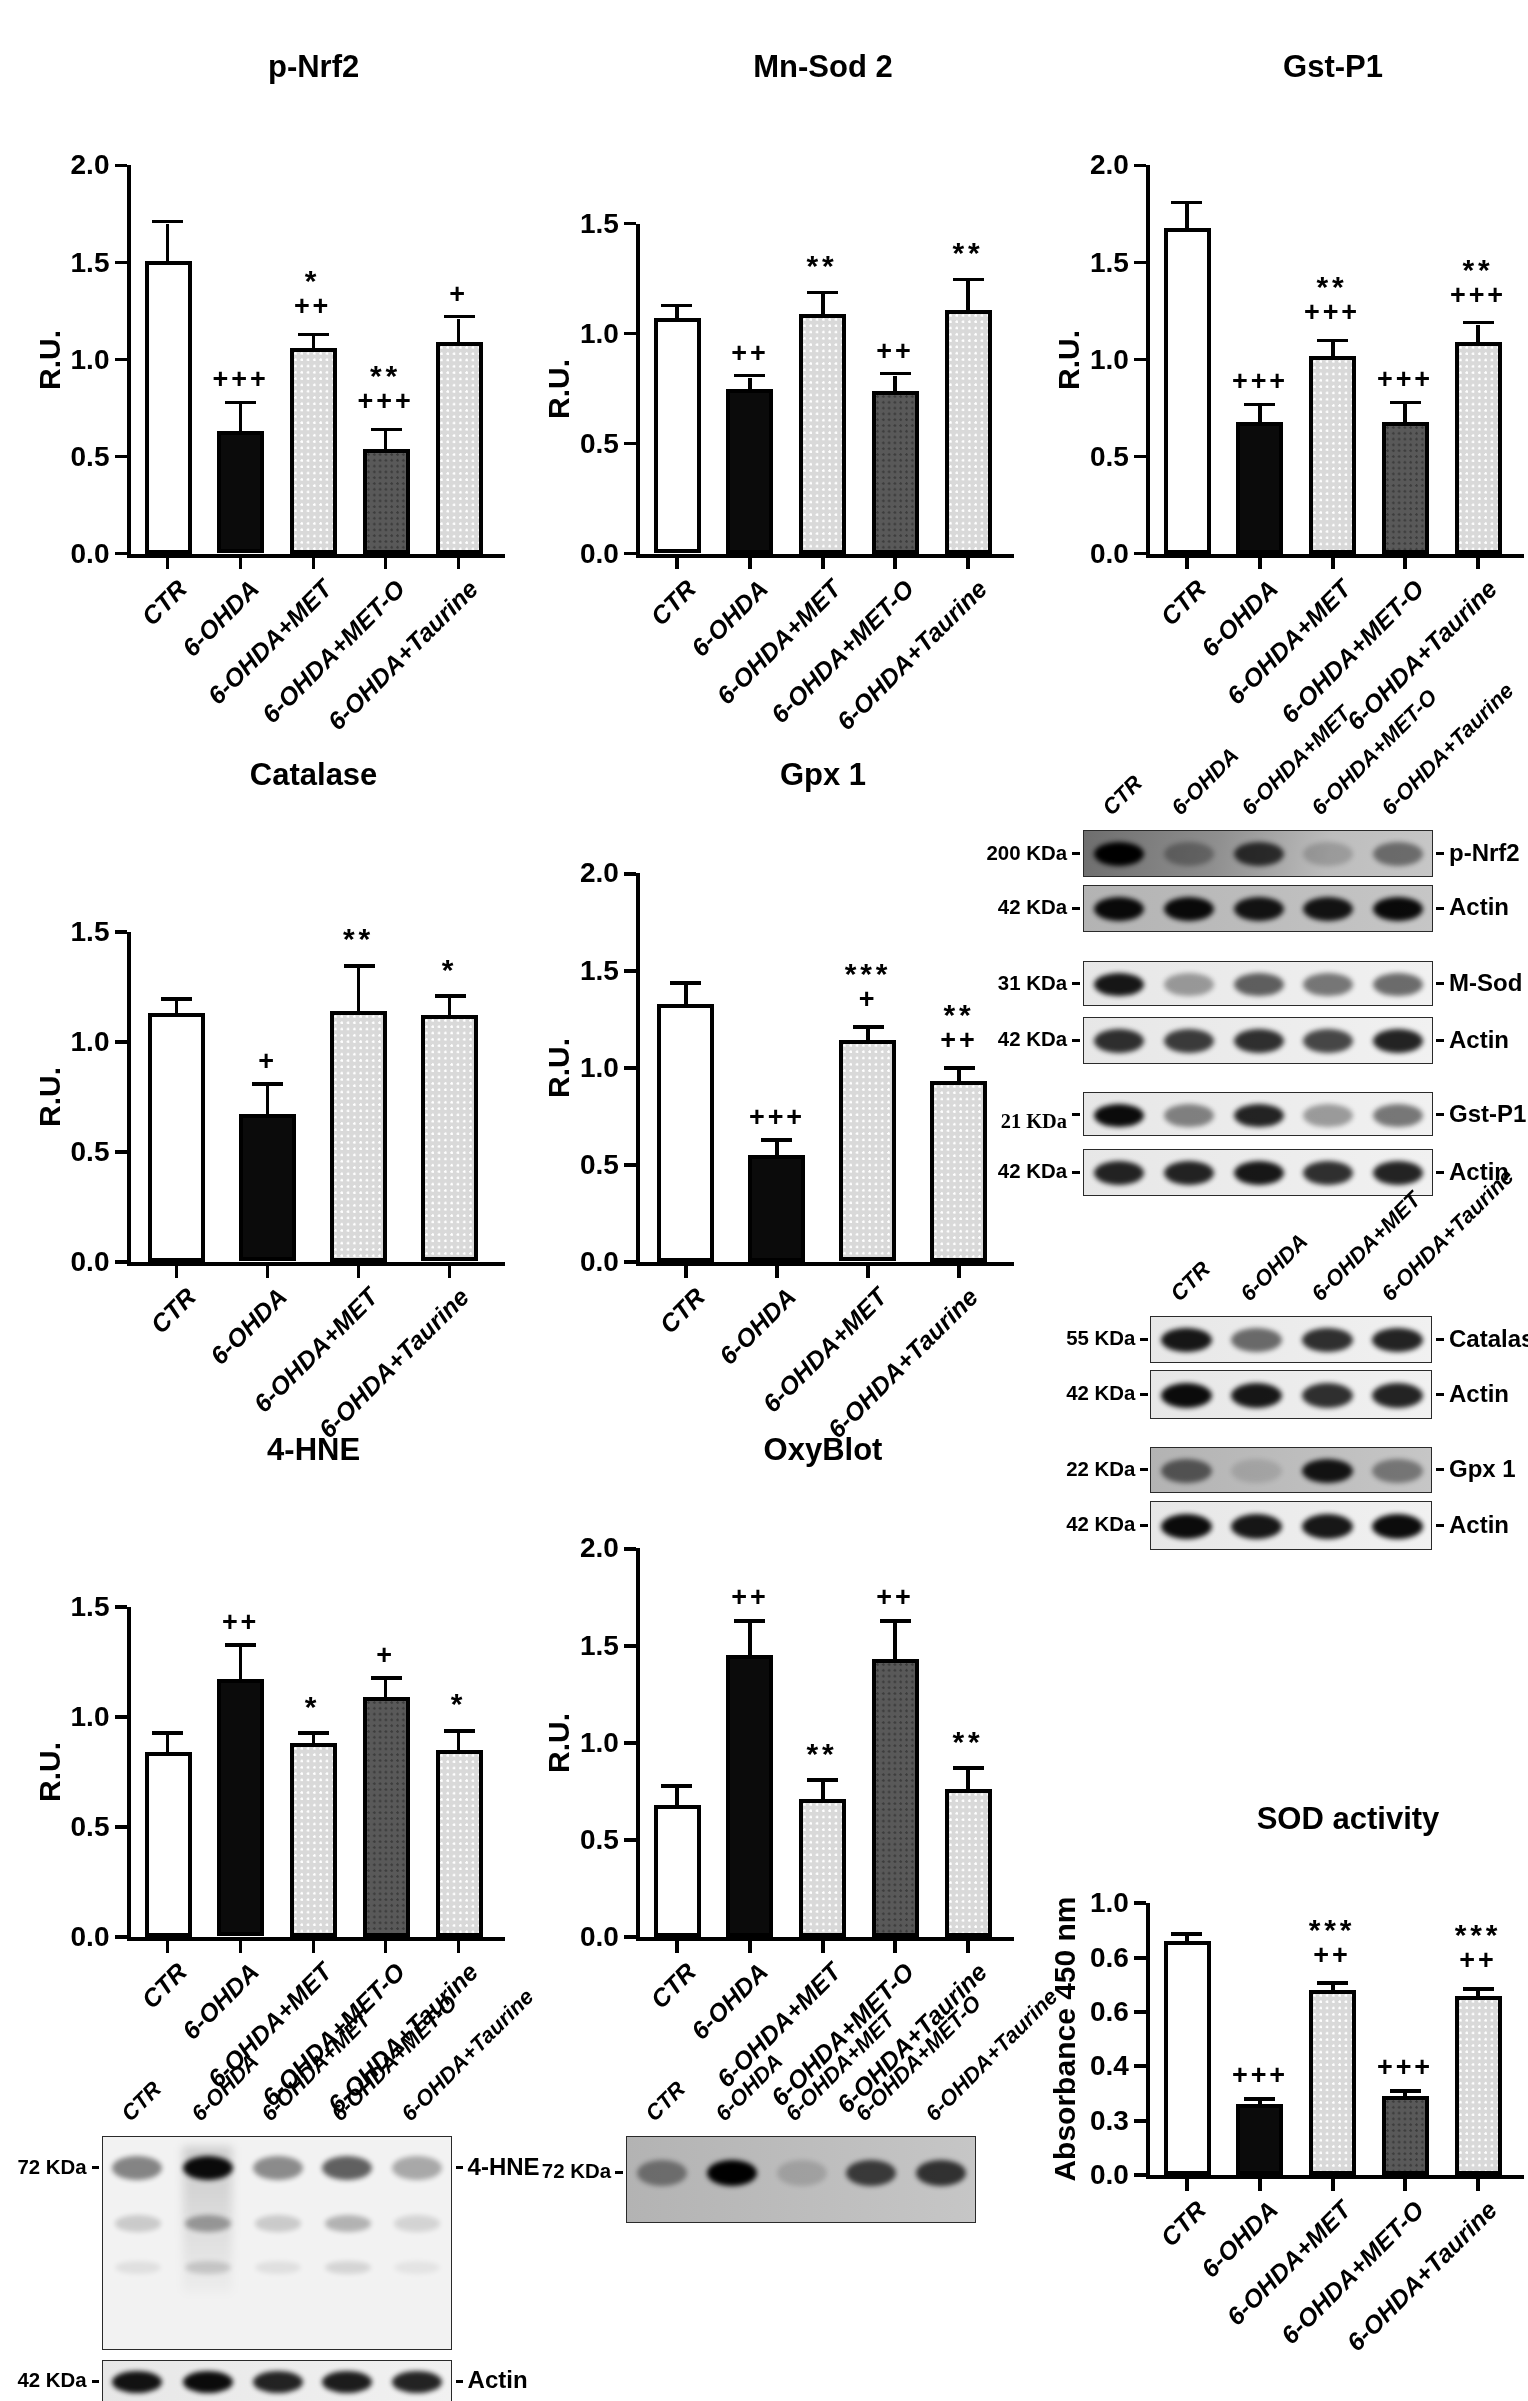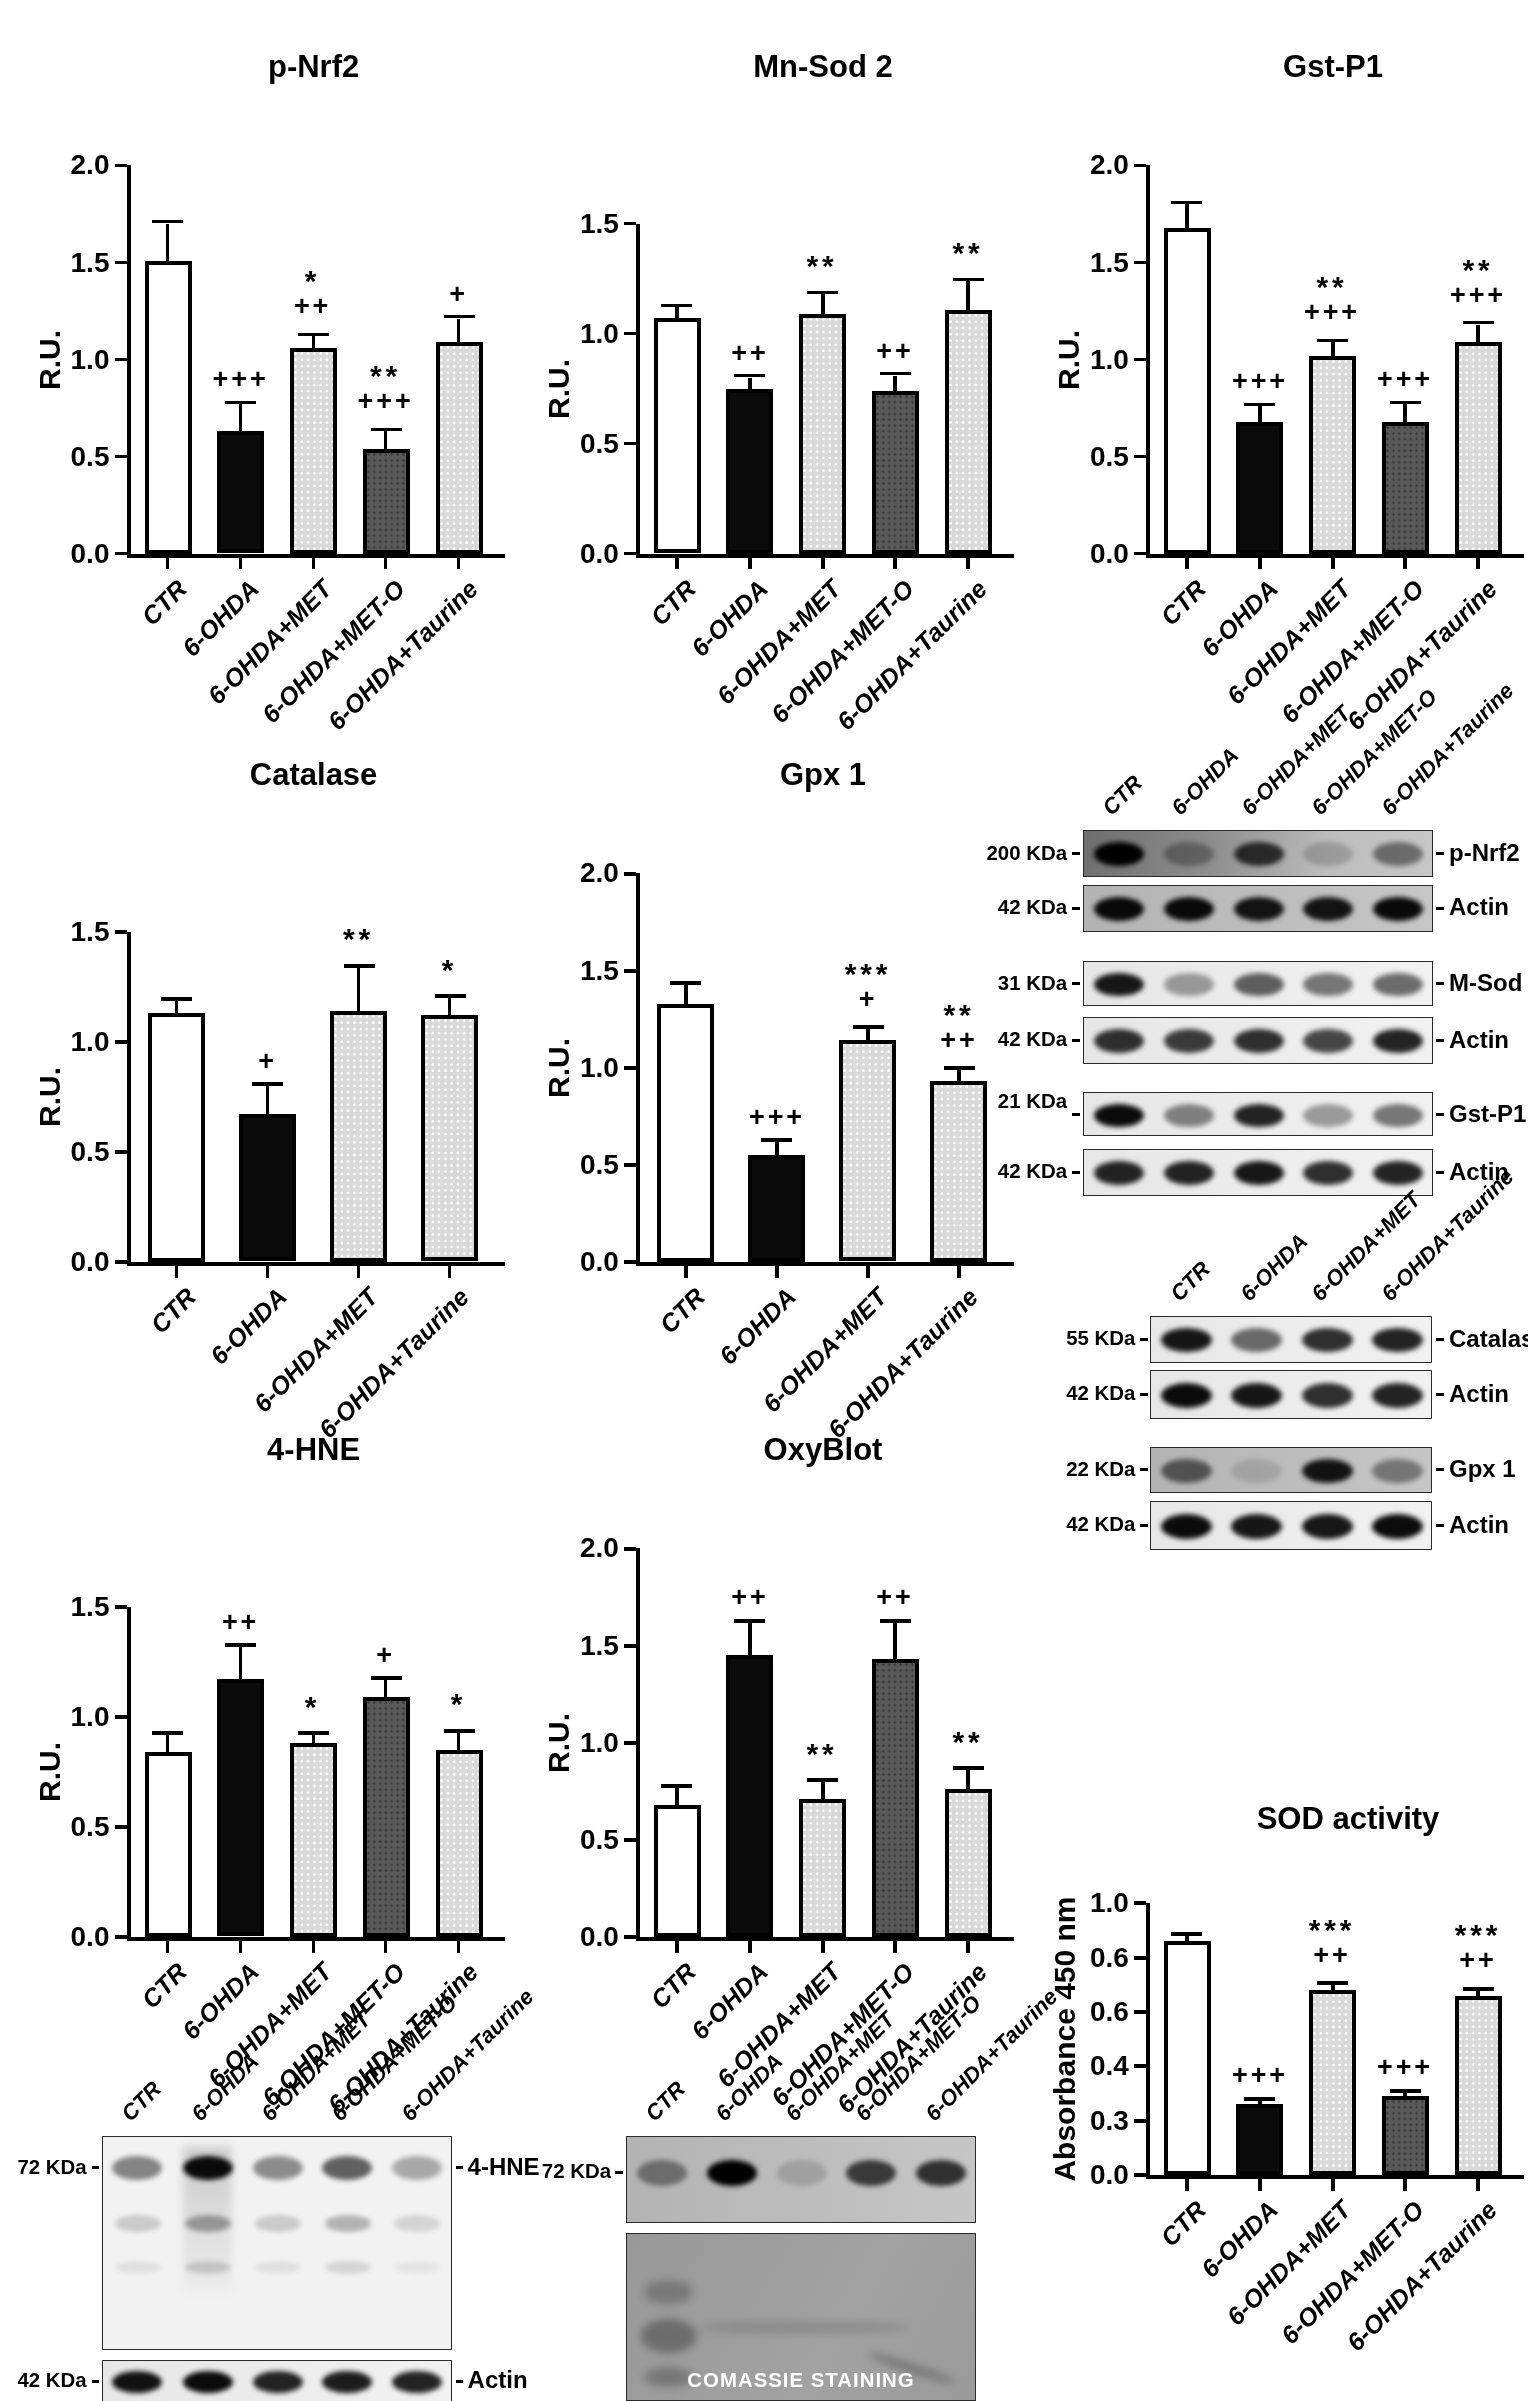--- a/index.html
+++ b/index.html
@@ -526,21 +526,21 @@
       <div class="protein-tick" style="left: 436px; top: 330px; width: 7.8px; height: 2.9px;"></div>
       <div class="protein-label" style="left: 449px; top: 317px;">Actin</div>
       <div class="blot-panel shade-light" style="left: 83px; top: 383px; width: 350px; height: 44px;">
         <div class="band" style="left: 9.8px; top: 10.5px; width: 50px; height: 23px; opacity: 0.95;"></div>
         <div class="band" style="left: 80px; top: 10.5px; width: 50px; height: 23px; opacity: 0.45;"></div>
         <div class="band" style="left: 150px; top: 10.5px; width: 50px; height: 23px; opacity: 0.85;"></div>
         <div class="band" style="left: 219px; top: 10.5px; width: 50px; height: 23px; opacity: 0.35;"></div>
         <div class="band" style="left: 289px; top: 10.5px; width: 50px; height: 23px; opacity: 0.5;"></div>
       </div>
       <div class="kda-tick" style="left: 72px; top: 404px; width: 7.8px; height: 2.9px;"></div>
-      <div class="kda-label" style="left: -83px; width: 150px; top: 380px;">21 KDa</div>
+      <div class="kda-label" style="left: -83px; width: 150px; top: 400px; font-family: Liberation Serif, serif;">21 KDa</div>
       <div class="protein-tick" style="left: 436px; top: 404px; width: 7.8px; height: 2.9px;"></div>
       <div class="protein-label" style="left: 449px; top: 391px;">Gst-P1</div>
       <div class="blot-panel shade-light" style="left: 83px; top: 440px; width: 350px; height: 47px;">
         <div class="band" style="left: 9.8px; top: 11.2px; width: 50px; height: 24px; opacity: 0.85;"></div>
         <div class="band" style="left: 80px; top: 11.2px; width: 50px; height: 24px; opacity: 0.85;"></div>
         <div class="band" style="left: 150px; top: 11.2px; width: 50px; height: 24px; opacity: 0.9;"></div>
         <div class="band" style="left: 219px; top: 11.2px; width: 50px; height: 24px; opacity: 0.8;"></div>
         <div class="band" style="left: 289px; top: 11.2px; width: 50px; height: 24px; opacity: 0.85;"></div>
       </div>
       <div class="kda-tick" style="left: 72px; top: 462px; width: 7.8px; height: 2.9px;"></div>
@@ -642,23 +642,15 @@
       <div class="lane-label" style="left: 409px; top: 63px; height: 24px;">6-OHDA+Taurine</div>
       <div class="blot-panel shade-medium" style="left: 97px; top: 97px; width: 350px; height: 87px;">
         <div class="band" style="left: 9.8px; top: 23px; width: 50px; height: 26px; opacity: 0.4;"></div>
         <div class="band" style="left: 80px; top: 23px; width: 50px; height: 26px; opacity: 1;"></div>
         <div class="band" style="left: 150px; top: 23px; width: 50px; height: 26px; opacity: 0.15;"></div>
         <div class="band" style="left: 219px; top: 23px; width: 50px; height: 26px; opacity: 0.7;"></div>
         <div class="band" style="left: 289px; top: 23px; width: 50px; height: 26px; opacity: 0.75;"></div>
       </div>
       <div class="kda-tick" style="left: 86px; top: 132px; width: 7.8px; height: 2.9px;"></div>
       <div class="kda-label" style="left: -68px; width: 150px; top: 120px;">72 KDa</div>
-      <div class="comassie-panel" style="left: 97px; top: 194px; width: 350px; height: 168px;">
-        <div class="smudge" style="left: 16.5px; top: 46px; width: 49px; height: 24px; opacity: 0.22;"></div>
-        <div class="smudge" style="left: 13.6px; top: 85px; width: 56px; height: 34px; opacity: 0.3;"></div>
-        <div class="smudge" style="left: 16.5px; top: 133px; width: 49px; height: 20.4px; opacity: 0.24;"></div>
-        <div class="smudge" style="left: 73px; top: 87px; width: 209px; height: 12.6px; opacity: 0.12;"></div>
-        <div class="smudge" style="left: 238px; top: 130px; width: 92px; height: 7.8px; opacity: 0.28; transform: rotate(18deg);"></div>
-        <div class="comassie-label">COMASSIE STAINING</div>
-      </div>
     </div>
 </div>
 
 
 </body></html>

